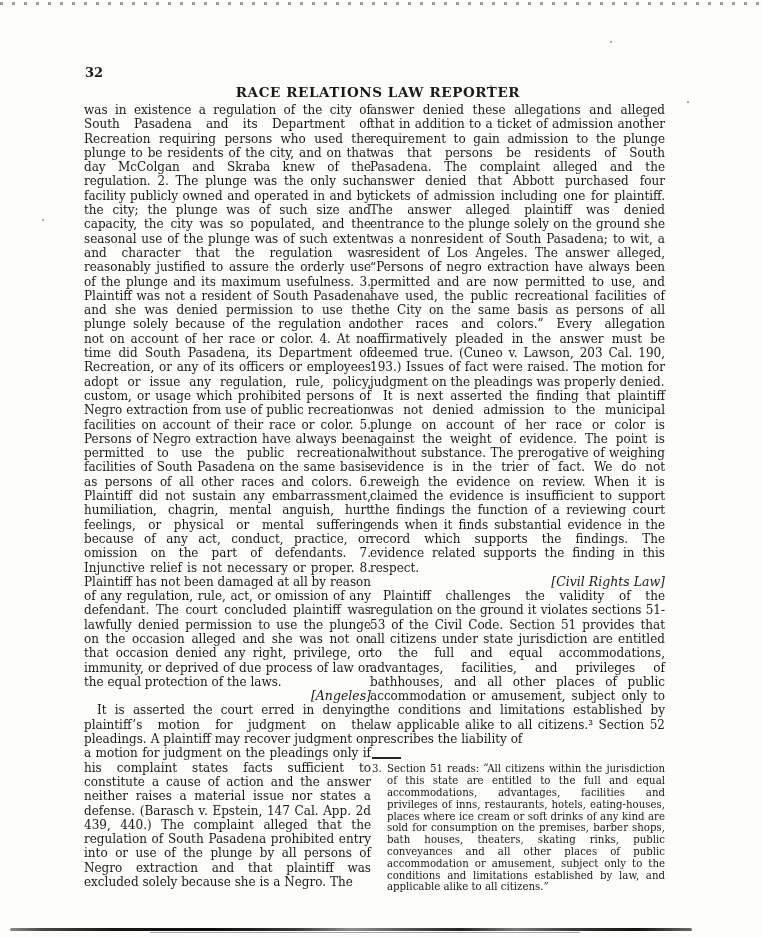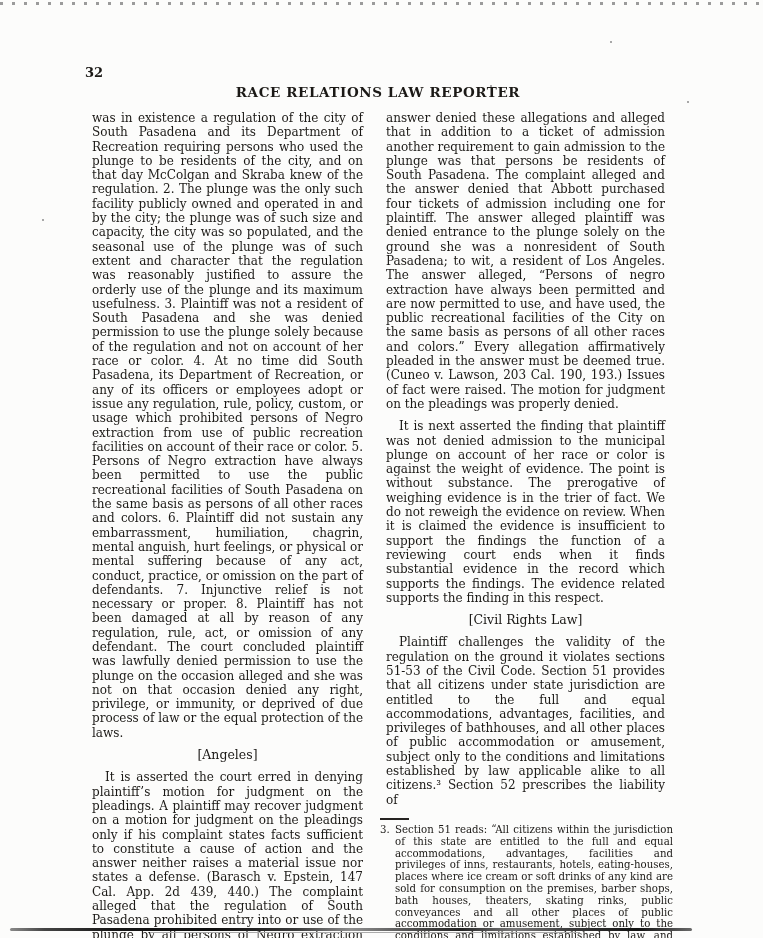--- a/index.html
+++ b/index.html
@@ -24,26 +24,26 @@
     text-align:center; font-size:13.5px; font-weight:bold;
     letter-spacing:0.6px;
     margin-top:20px;
   }
   .col {
     position:absolute; top:103px;
     font-size:12px; line-height:14.3px;
     text-align:justify; hyphens:auto;
   }
   .col-left  { left:84px;  width:287px; }
-  .col-right { left:378px; width:295px; }
-  .col p { margin:8px; }
+  .col-right { left:370px; width:295px; }
+  .col p { margin:0; }
   .col p.indent { text-indent:13px; }
   .section-heading {
-    font-size:12.5px;
-    margin:10px 0 11px 0; text-align:center;
+    font-style:italic; font-size:12.5px;
+    margin:10px 0 11px 0; text-align:right;
   }
   .footnote-rule {
     width:29px; height:2px; background:#262422;
     margin:11px 0 4px 2px;
   }
   .footnote {
     display:flex; margin-left:2px;
     font-size:10.2px; line-height:11.8px;
   }
   .footnote-number { flex:0 0 15px; width:15px; }

